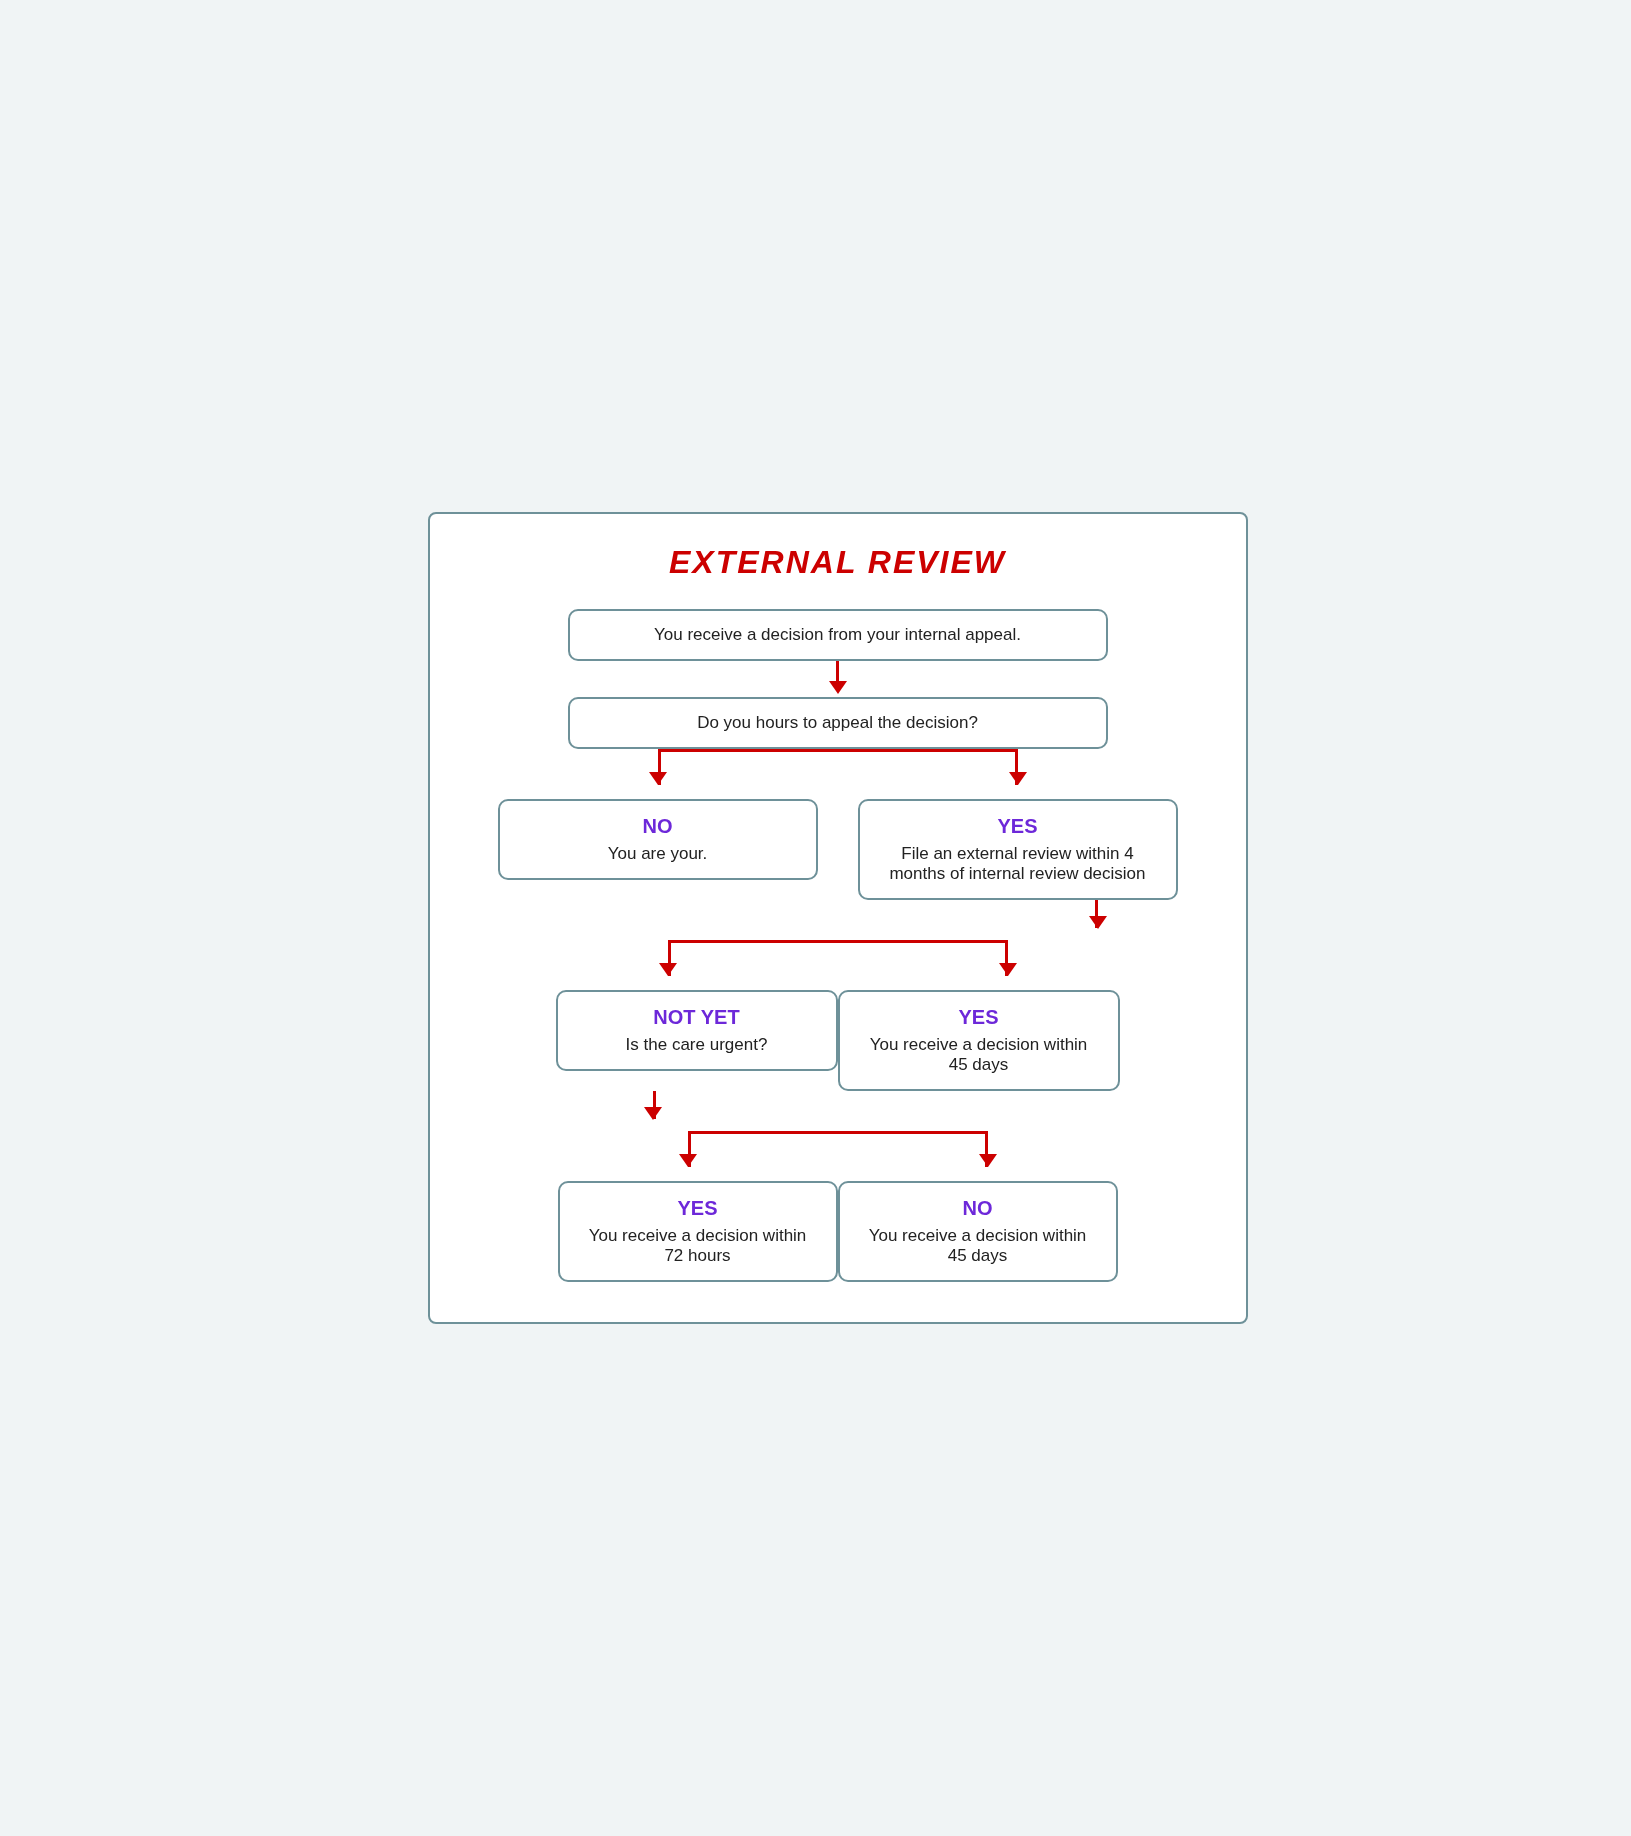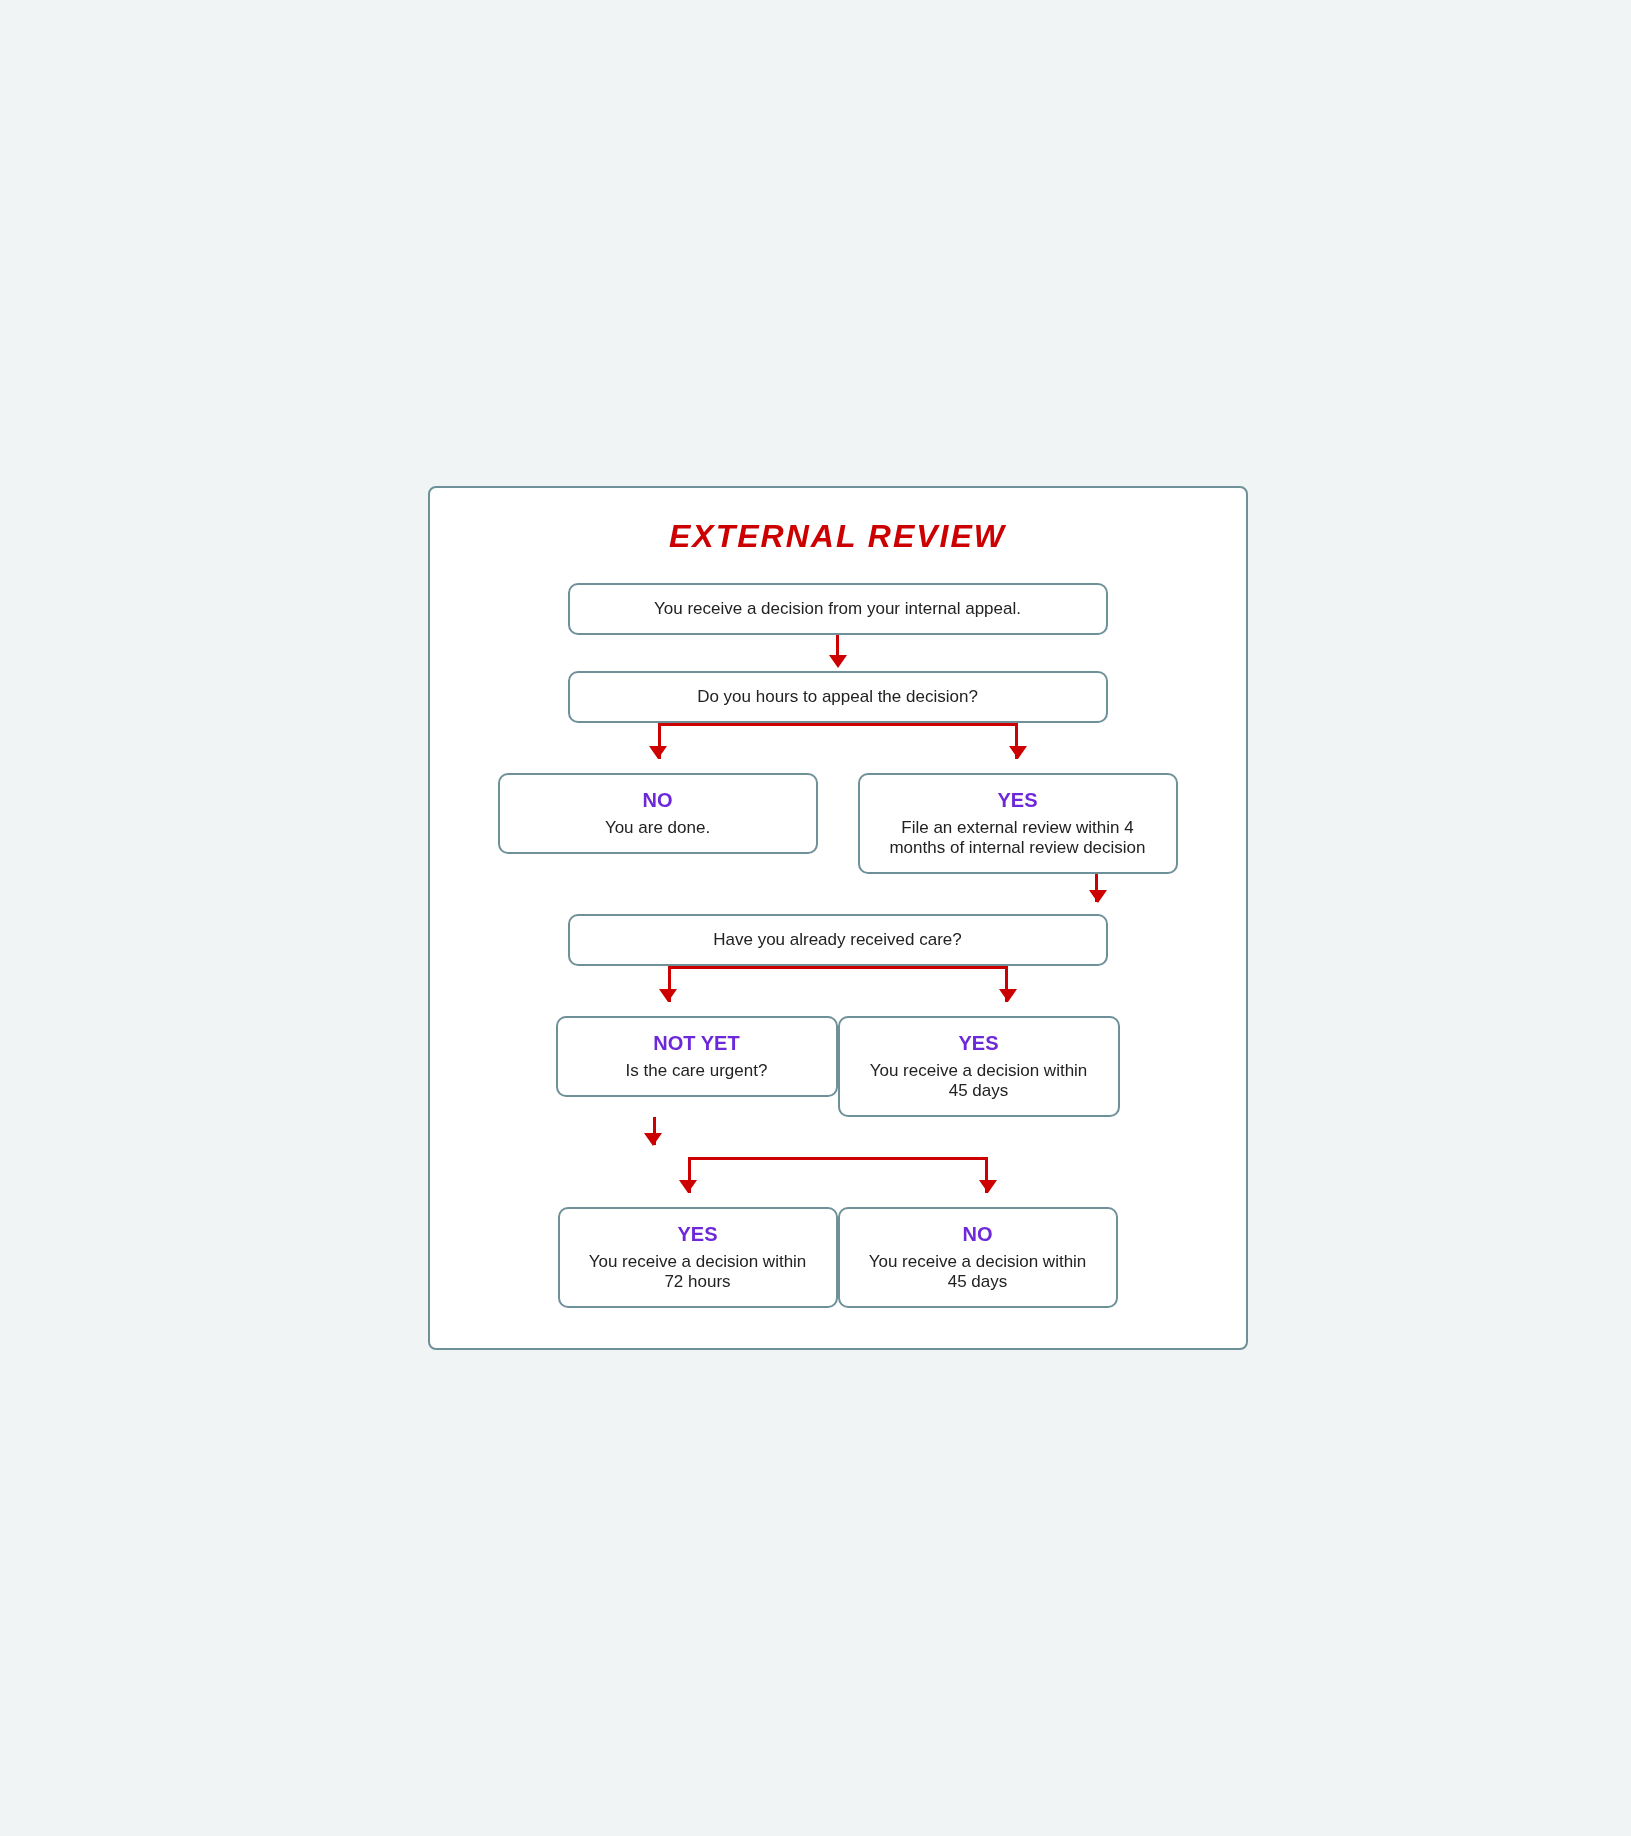--- a/index.html
+++ b/index.html
@@ -355,40 +355,37 @@
       <div class="v-right"></div>
       <div class="arrow-left"></div>
       <div class="arrow-right"></div>
     </div>
 
     <div class="branch-boxes-1">
 
       <div class="box box-medium">
         <div class="box-content-center">
           <div class="branch-label">NO</div>
-          <div>You are done.</div>
+          <div>You are your.</div>
         </div>
       </div>
 
       <div class="box box-medium">
         <div class="box-content-center">
           <div class="branch-label">YES</div>
           <div>File an external review within 4 months of internal review decision</div>
         </div>
       </div>
     </div>
 
     <div class="yes-to-care-connector">
       <div class="v-line"></div>
       <div class="arrow"></div>
     </div>
 
-    <div class="box box-wide">
-      <span>Have you already received care?</span>
-    </div>
 
     <div class="branch-connector-2">
       <div class="h-line"></div>
       <div class="v-left"></div>
       <div class="v-right"></div>
       <div class="arrow-left"></div>
       <div class="arrow-right"></div>
     </div>
 
     <div class="branch-boxes-2">

